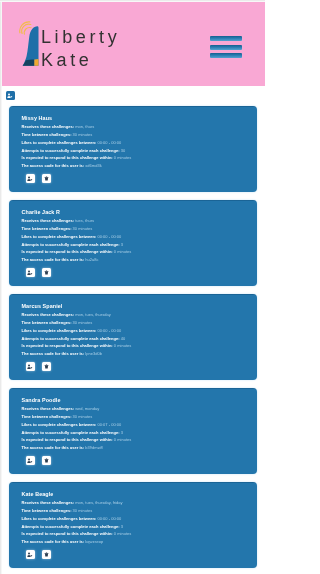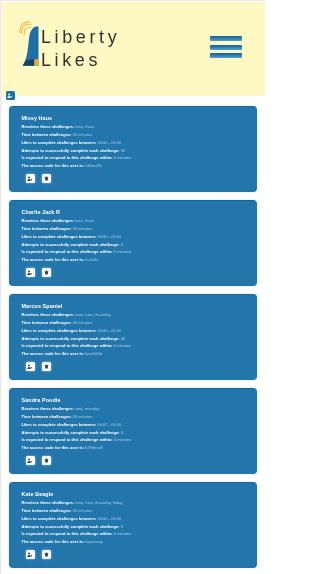--- a/index.html
+++ b/index.html
@@ -1,21 +1,21 @@
 <!DOCTYPE html>
 <html><head>
 <meta charset="utf-8">
 <title>Liberty Bell</title>
 <style>
   * { margin:0; padding:0; box-sizing:border-box; }
   html,body { width:265px; height:574px; }
   body { font-family:"Liberation Sans", sans-serif; background:#ffffff; overflow:hidden; position:relative; }
   .edge { position:absolute; left:0; top:0; width:2.4px; height:574px; background:linear-gradient(90deg,#eaeaea 0%,#eaeaea 60%,#f6f6f6 60%,#f6f6f6 100%); z-index:9;}
   .topedge { position:absolute; left:0; top:0; width:265px; height:2.4px; background:linear-gradient(180deg,#ebebeb 0%,#ebebeb 40%,#f8f8f8 40%,#f8f8f8 100%); z-index:10;}
-  .header { position:absolute; left:0; top:0; width:265px; height:96px; background:#fef9c3; }
+  .header { position:absolute; left:0; top:0; width:265px; height:86px; background:#f9a8d4; }
   .brand { position:absolute; left:16px; top:21px; display:flex; align-items:flex-start; }
   .logo { width:26px; height:48px; display:block;}
   .brandtext { font-size:18px; color:#323232; line-height:22.5px; letter-spacing:3.6px; margin-left:-1px; margin-top:5px;}
   .ham { position:absolute; left:210px; top:36px; width:32px; }
   .ham div { height:5px; margin-bottom:3.7px; border-radius:1px;
              background:linear-gradient(180deg,#14608f 0%,#2a7cb2 45%,#54a2d0 100%); }
   .content { position:absolute; left:0; top:86px; width:265px; }
   .topbtn { position:absolute; left:5.5px; top:5.2px; width:9px; height:9px; background:#1f6fa8; border-radius:1.5px; display:flex; align-items:center; justify-content:center; }
   .cards { position:absolute; left:9px; top:20px; width:248px; }
   .card { background:#2376ac; background-image:linear-gradient(180deg,#1a6496 0%,#1a6496 1.4px,#2376ac 1.4px,#2376ac 100%); border-radius:4px; margin-bottom:8px; height:86px; padding:9px 0 0 12.5px; color:#fff; position:relative; box-shadow:0 0 2px rgba(120,190,235,.45); }
@@ -40,21 +40,21 @@
         <path d="M16.8 26.4 A10.8 10.8 0 0 1 30.2 13.4"></path>
       </g>
       <path d="M43.2 10.4 C44.6 10.6 45.0 12.0 45.0 14.0 L45.0 89.6 L13.2 89.6 C13.2 89.6 18.6 81.0 21.2 70.0 C23.8 58.6 24.8 44.0 26.6 31.0 C28.4 18.4 35.2 10.2 43.2 10.4 Z" fill="#1e6fa8"></path>
       <path d="M19.8 78.4 C24.6 77.8 30.6 77.4 36.6 77.2
                L36.6 89.6 L13.2 89.6
                C13.2 89.6 17.0 84.4 19.8 78.4 Z" fill="#15425f"></path>
       <path d="M36.6 77.2 C39.8 77.2 42.6 76.6 45.0 76.2
                L45.0 89.6 L36.6 89.6 Z" fill="#f0a830"></path>
     </svg>
     <div class="brandtext">
-      <span>Liberty</span><br><span>Likes</span>
+      <span>Liberty</span><br><span>Kate</span>
     </div>
   </div>
   <div class="ham">
       <div></div>
       <div></div>
       <div></div>
     </div>
 </div>
 <div class="content">
   <div class="topbtn">

